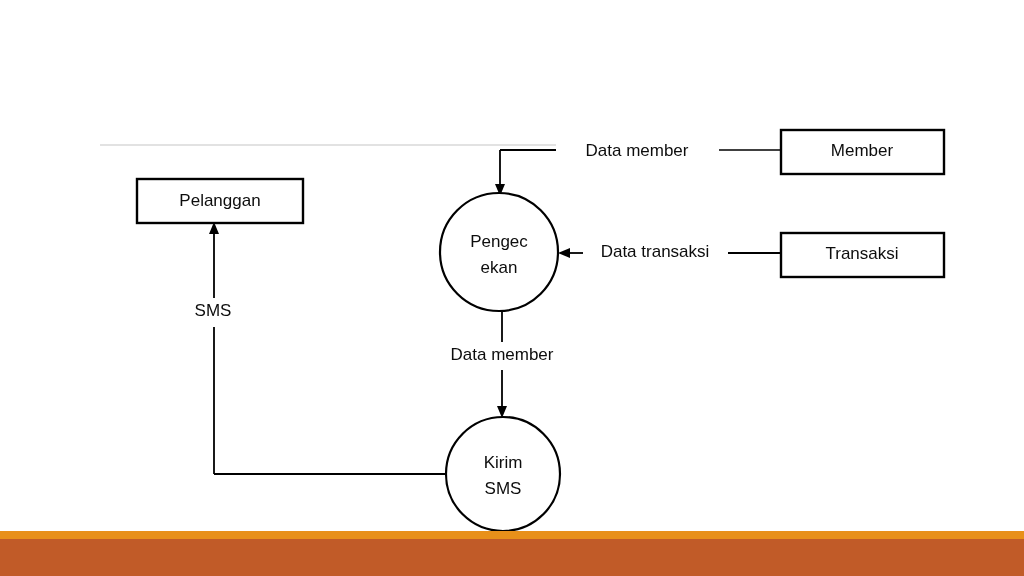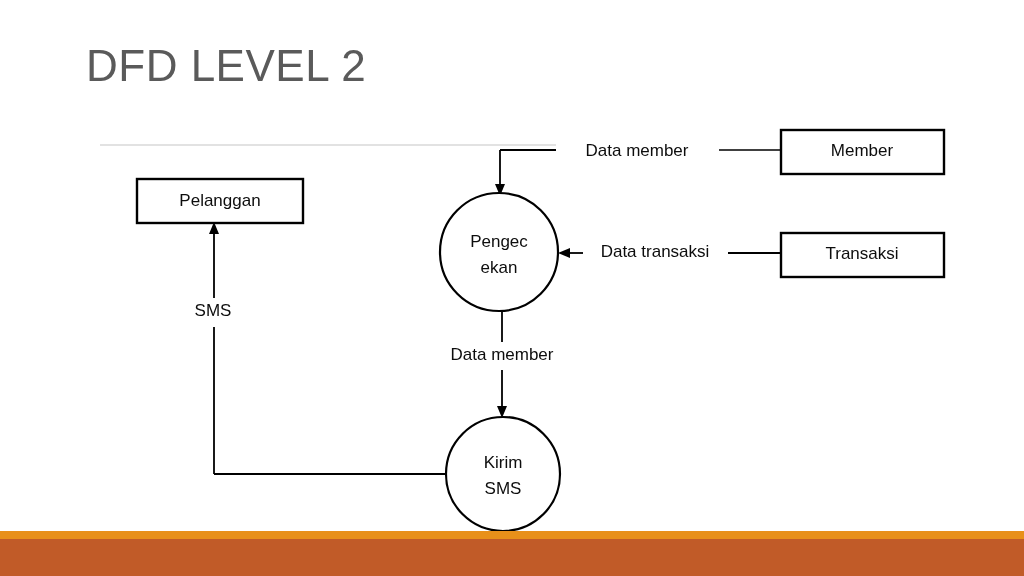--- a/index.html
+++ b/index.html
@@ -94,21 +94,20 @@
     right: 0;
     top: 539px;
     height: 37px;
   }
 </style>
 </head>
 <body>
 
 <div id="slide" style="background: rgb(255, 255, 255);">
 
-  <div id="slide-title" style="color: rgb(90, 90, 90);">DFD LEVEL 2</div>
 
   <svg id="diagram" viewBox="0 0 1024 576">
 
     <line class="divider-rule" x1="100" y1="145" x2="556" y2="145" stroke="#e2e2e2"></line>
 
     <g>
 
       <line class="flow-line-thin" x1="781" y1="150" x2="719" y2="150"></line>
 
       <line class="flow-line" x1="556" y1="150" x2="500" y2="150"></line>

